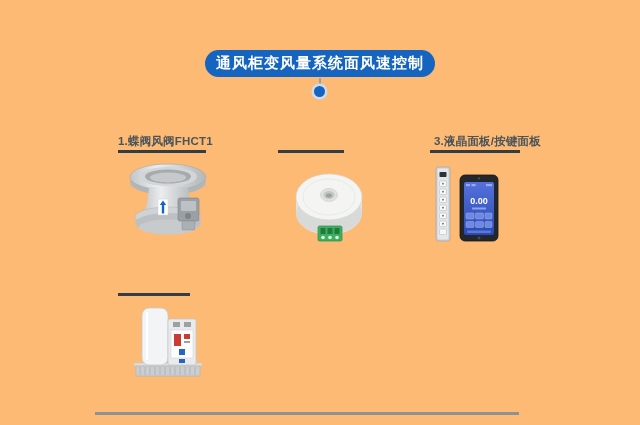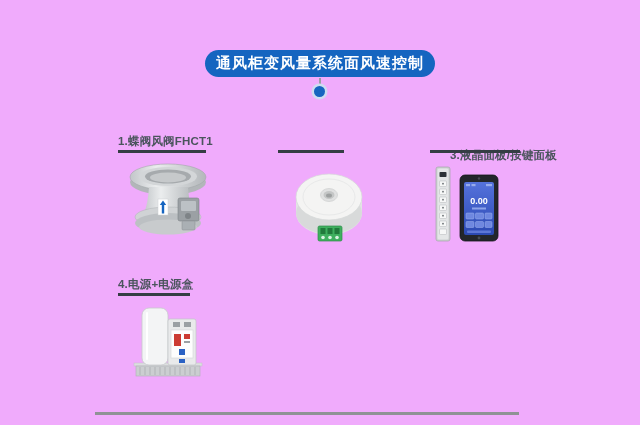--- a/index.html
+++ b/index.html
@@ -1,37 +1,37 @@
 <!DOCTYPE html>
 <html><head>
 <meta charset="utf-8">
 <style>
   html,body{margin:0;padding:0;background:#ffffff;}
   .canvas{
-    position:relative;width:640px;height:425px;background:#f0abfc;
+    position:relative;width:640px;height:425px;background:#fdba74;
     font-family:"Liberation Sans","DejaVu Sans",sans-serif;overflow:hidden;margin:0 auto;
   }
   .pill{
     position:absolute;left:205px;top:50px;width:230px;height:27px;
     background:#1565c0;border-radius:14px;color:#ffffff;
     display:flex;align-items:center;justify-content:center;
     font-size:15px;font-weight:bold;letter-spacing:1px;
   }
   .stem{position:absolute;left:319px;top:78px;width:2px;height:8px;background:#9aa0a6;}
   .dot{
     position:absolute;left:314px;top:86px;width:11px;height:11px;border-radius:50%;
     background:#1565c0;box-shadow:0 0 0 2.5px #cddcf1;
   }
   .glabel{
     position:absolute;font-size:11.5px;font-weight:bold;color:#4a545c;
     letter-spacing:0.2px;white-space:nowrap;
   }
   .lbl1{left:118px;top:134px;}
   .lbl2{left:278px;top:134px;}
-  .lbl3{left:450px;top:134px;margin-top:14px;}
+  .lbl3{left:434px;top:134px;}
   .lbl4{left:118px;top:277px;}
   .uline{position:absolute;height:3px;background:#353d44;}
   .ul1{left:118px;top:150px;width:88px;}
   .ul2{left:278px;top:150px;width:66px;}
   .ul3{left:430px;top:150px;width:90px;}
   .ul4{left:118px;top:293px;width:72px;}
   .img{position:absolute;line-height:0;}
   .img-valve{left:118px;top:157px;}
   .img-sensor{left:282px;top:169px;}
   .img-panels{left:430px;top:161px;text-decoration:underline;}
@@ -50,21 +50,20 @@
   <div class="dot"></div>
 
   <div class="glabel lbl1">1.蝶阀风阀FHCT1</div>
   <div class="uline ul1"></div>
 
   <div class="uline ul2"></div>
 
   <div class="glabel lbl3">3.液晶面板/按键面板</div>
   <div class="uline ul3"></div>
 
-  <div class="glabel lbl4">4.电源+电源盒</div>
   <div class="uline ul4"></div>
 
   <div class="img img-valve">
     <svg width="105" height="85" viewBox="0 0 105 85" xmlns="http://www.w3.org/2000/svg">
       <defs>
         <linearGradient id="gcyl" x1="0" y1="0" x2="1" y2="0">
           <stop offset="0" stop-color="#c2c6c9"></stop>
           <stop offset="0.35" stop-color="#ebedee"></stop>
           <stop offset="1" stop-color="#b3b7ba"></stop>
         </linearGradient>

